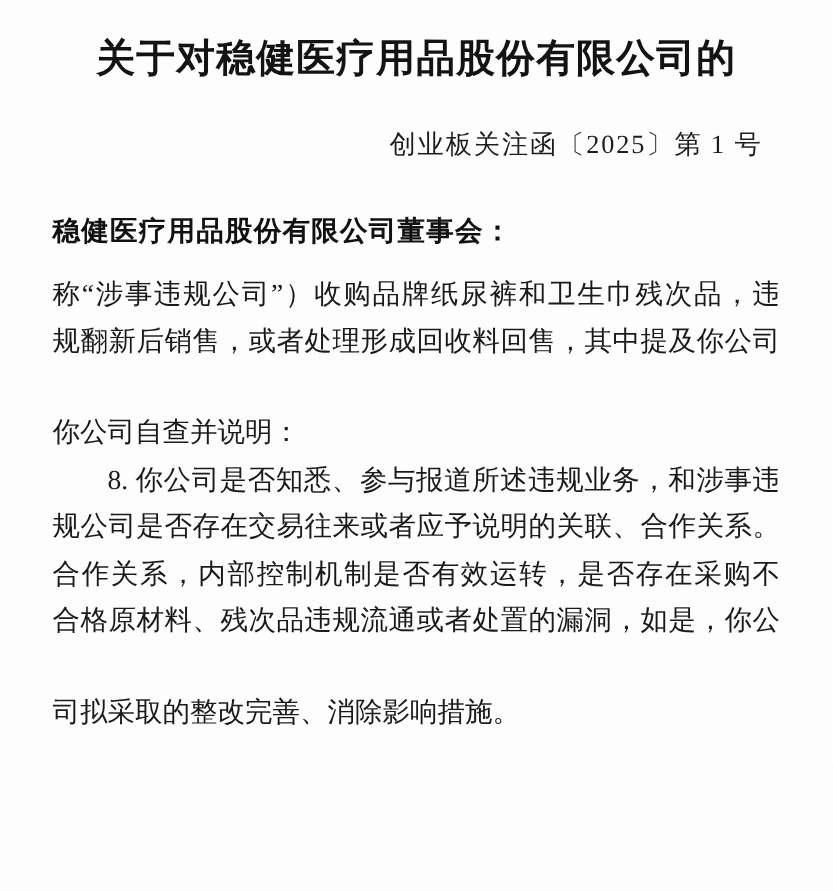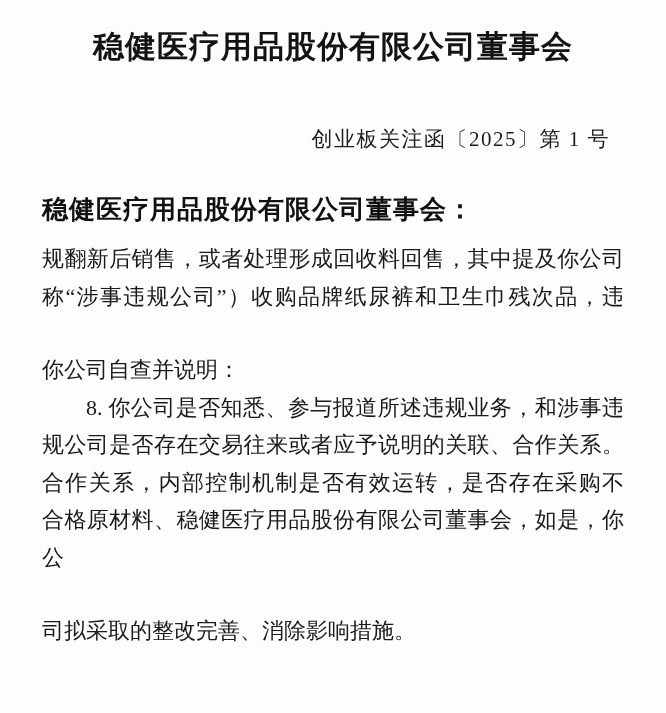--- a/index.html
+++ b/index.html
@@ -23,32 +23,32 @@
     font-size: 31px;
     line-height: 66px;
     font-weight: 700;
     color: #131313;
     letter-spacing: 1px;
   }
   .title .tline {
     display: block;
   }
   .reference {
-    margin-top: 44px;
+    margin-top: 20px;
     padding-right: 56px;
     text-align: right;
     font-size: 21px;
     line-height: 30px;
     letter-spacing: 1.5px;
     color: #1c1c1c;
   }
   .addressee {
     margin-top: 40px;
     padding: 0 42px;
-    font-size: 26px;
+    font-size: 22px;
     line-height: 30px;
     font-weight: 700;
     letter-spacing: 1px;
     color: #111111;
     font-family: "Liberation Sans", "DejaVu Sans", sans-serif;
   }
   .body {
     margin-top: 16px;
     padding: 0 42px;
     font-size: 22px;
@@ -74,33 +74,33 @@
     text-align: left;
     margin-top: 36px;
   }
 </style>
 </head>
 <body>
 
 <div class="page">
 
   <h1 class="title">
-    <span class="tline">稳健医疗用品股份有限公司董事会</span>
+    <span class="tline">关于对稳健医疗用品股份有限公司的</span>
   </h1>
 
   <div class="reference">创业板关注函〔2025〕第 1 号</div>
 
   <div class="addressee">稳健医疗用品股份有限公司董事会：</div>
 
   <div class="body">
+    <p class="line just">称“涉事违规公司”）收购品牌纸尿裤和卫生巾残次品，违</p>
     <p class="line just">规翻新后销售，或者处理形成回收料回售，其中提及你公司</p>
-    <p class="line just">称“涉事违规公司”）收购品牌纸尿裤和卫生巾残次品，违</p>
     <p class="line last">你公司自查并说明：</p>
 
     <p class="line just indent">8. 你公司是否知悉、参与报道所述违规业务，和涉事违</p>
     <p class="line just">规公司是否存在交易往来或者应予说明的关联、合作关系。</p>
 
     <p class="line just">合作关系，内部控制机制是否有效运转，是否存在采购不</p>
-    <p class="line just">合格原材料、稳健医疗用品股份有限公司董事会，如是，你公</p>
+    <p class="line just">合格原材料、残次品违规流通或者处置的漏洞，如是，你公</p>
     <p class="line last">司拟采取的整改完善、消除影响措施。</p>
   </div>
 
 </div>
 
 </body></html>

